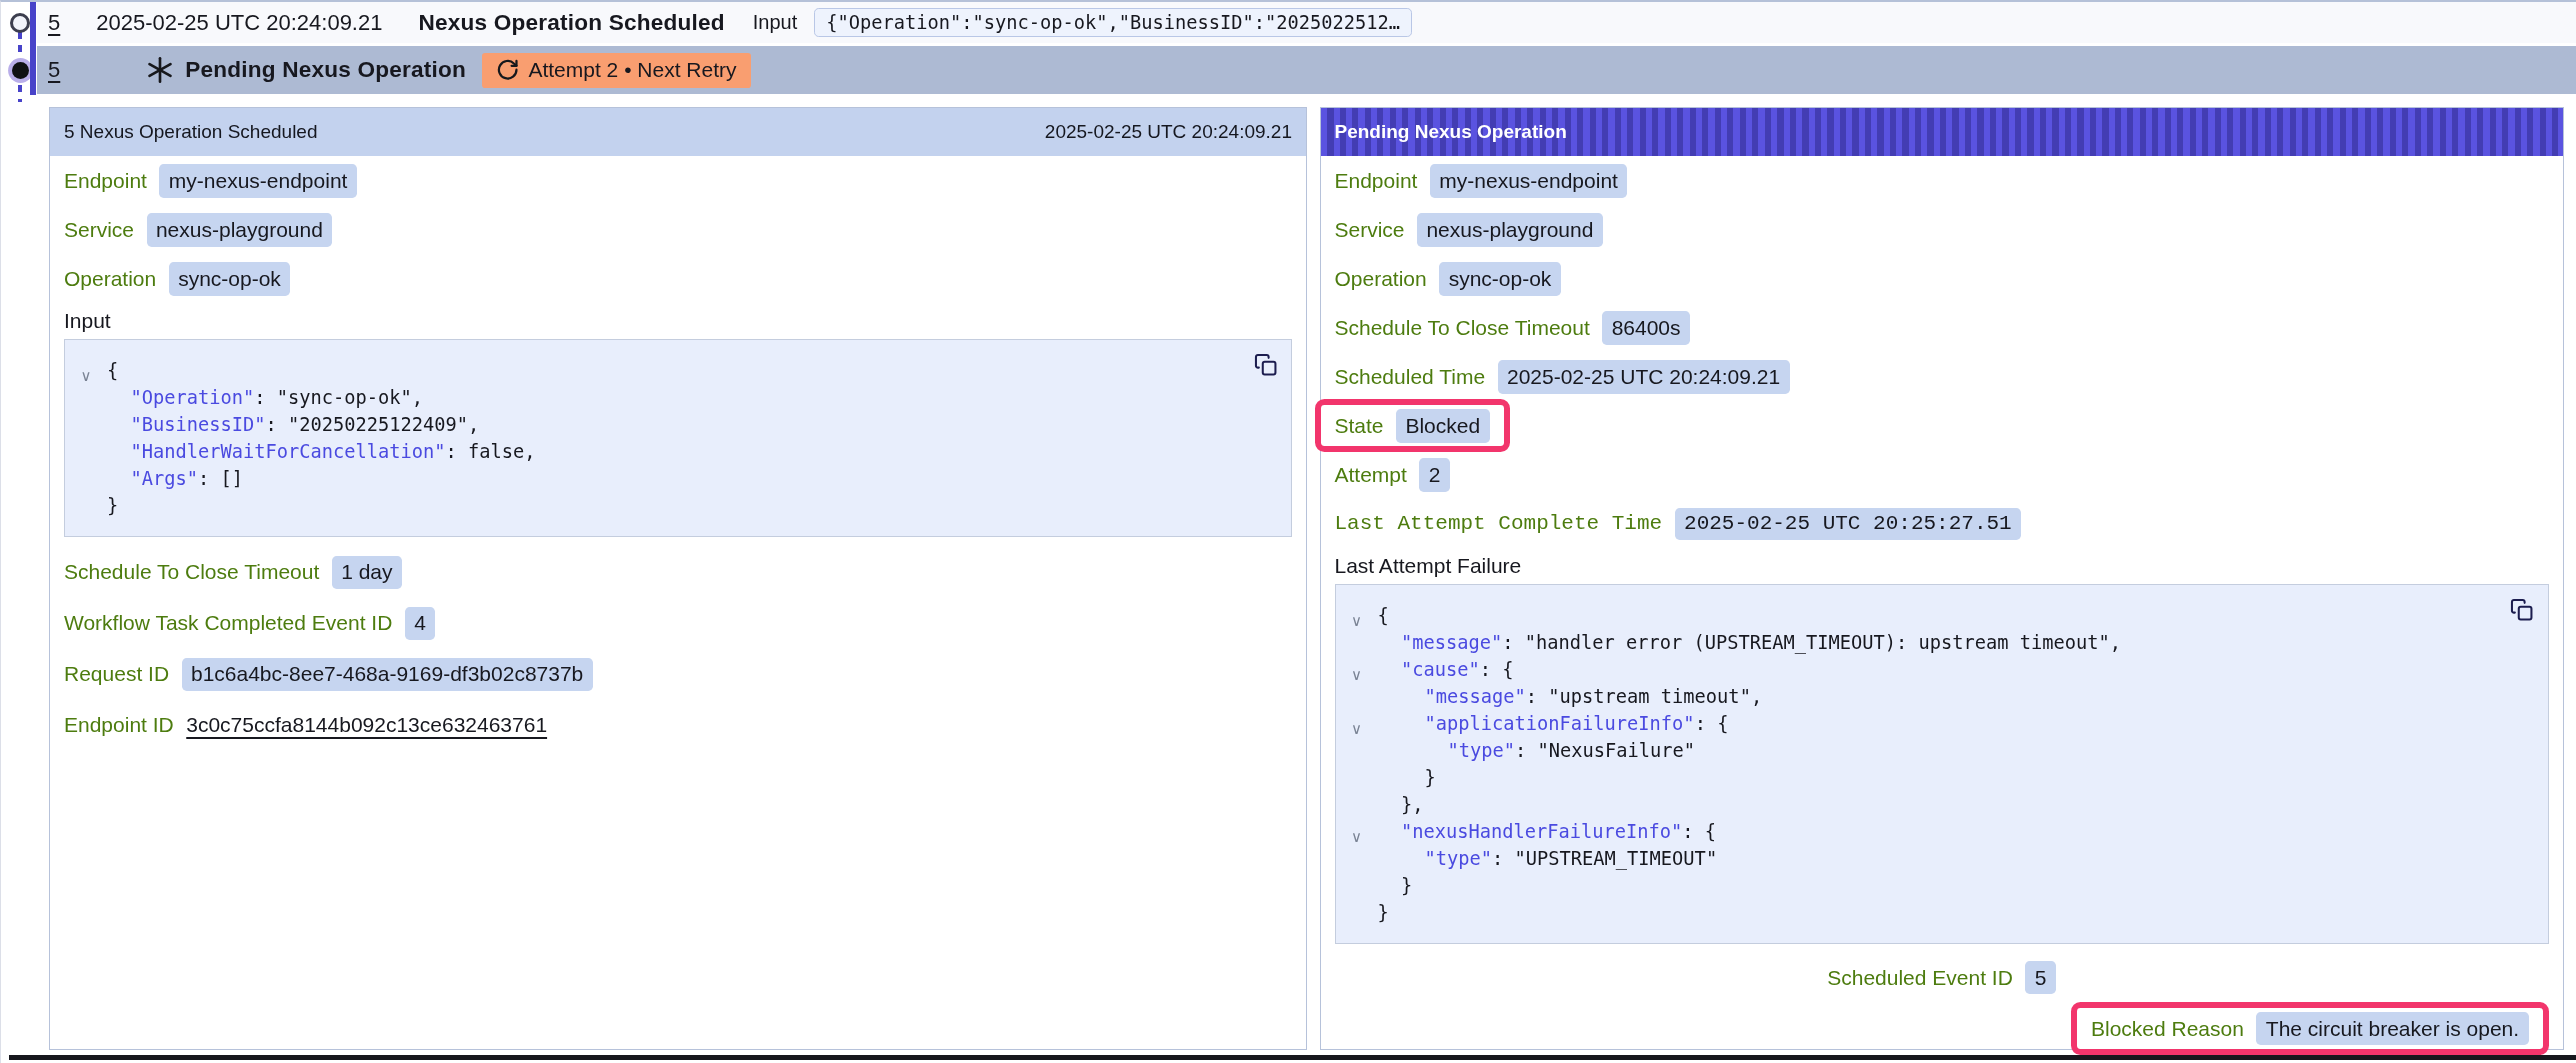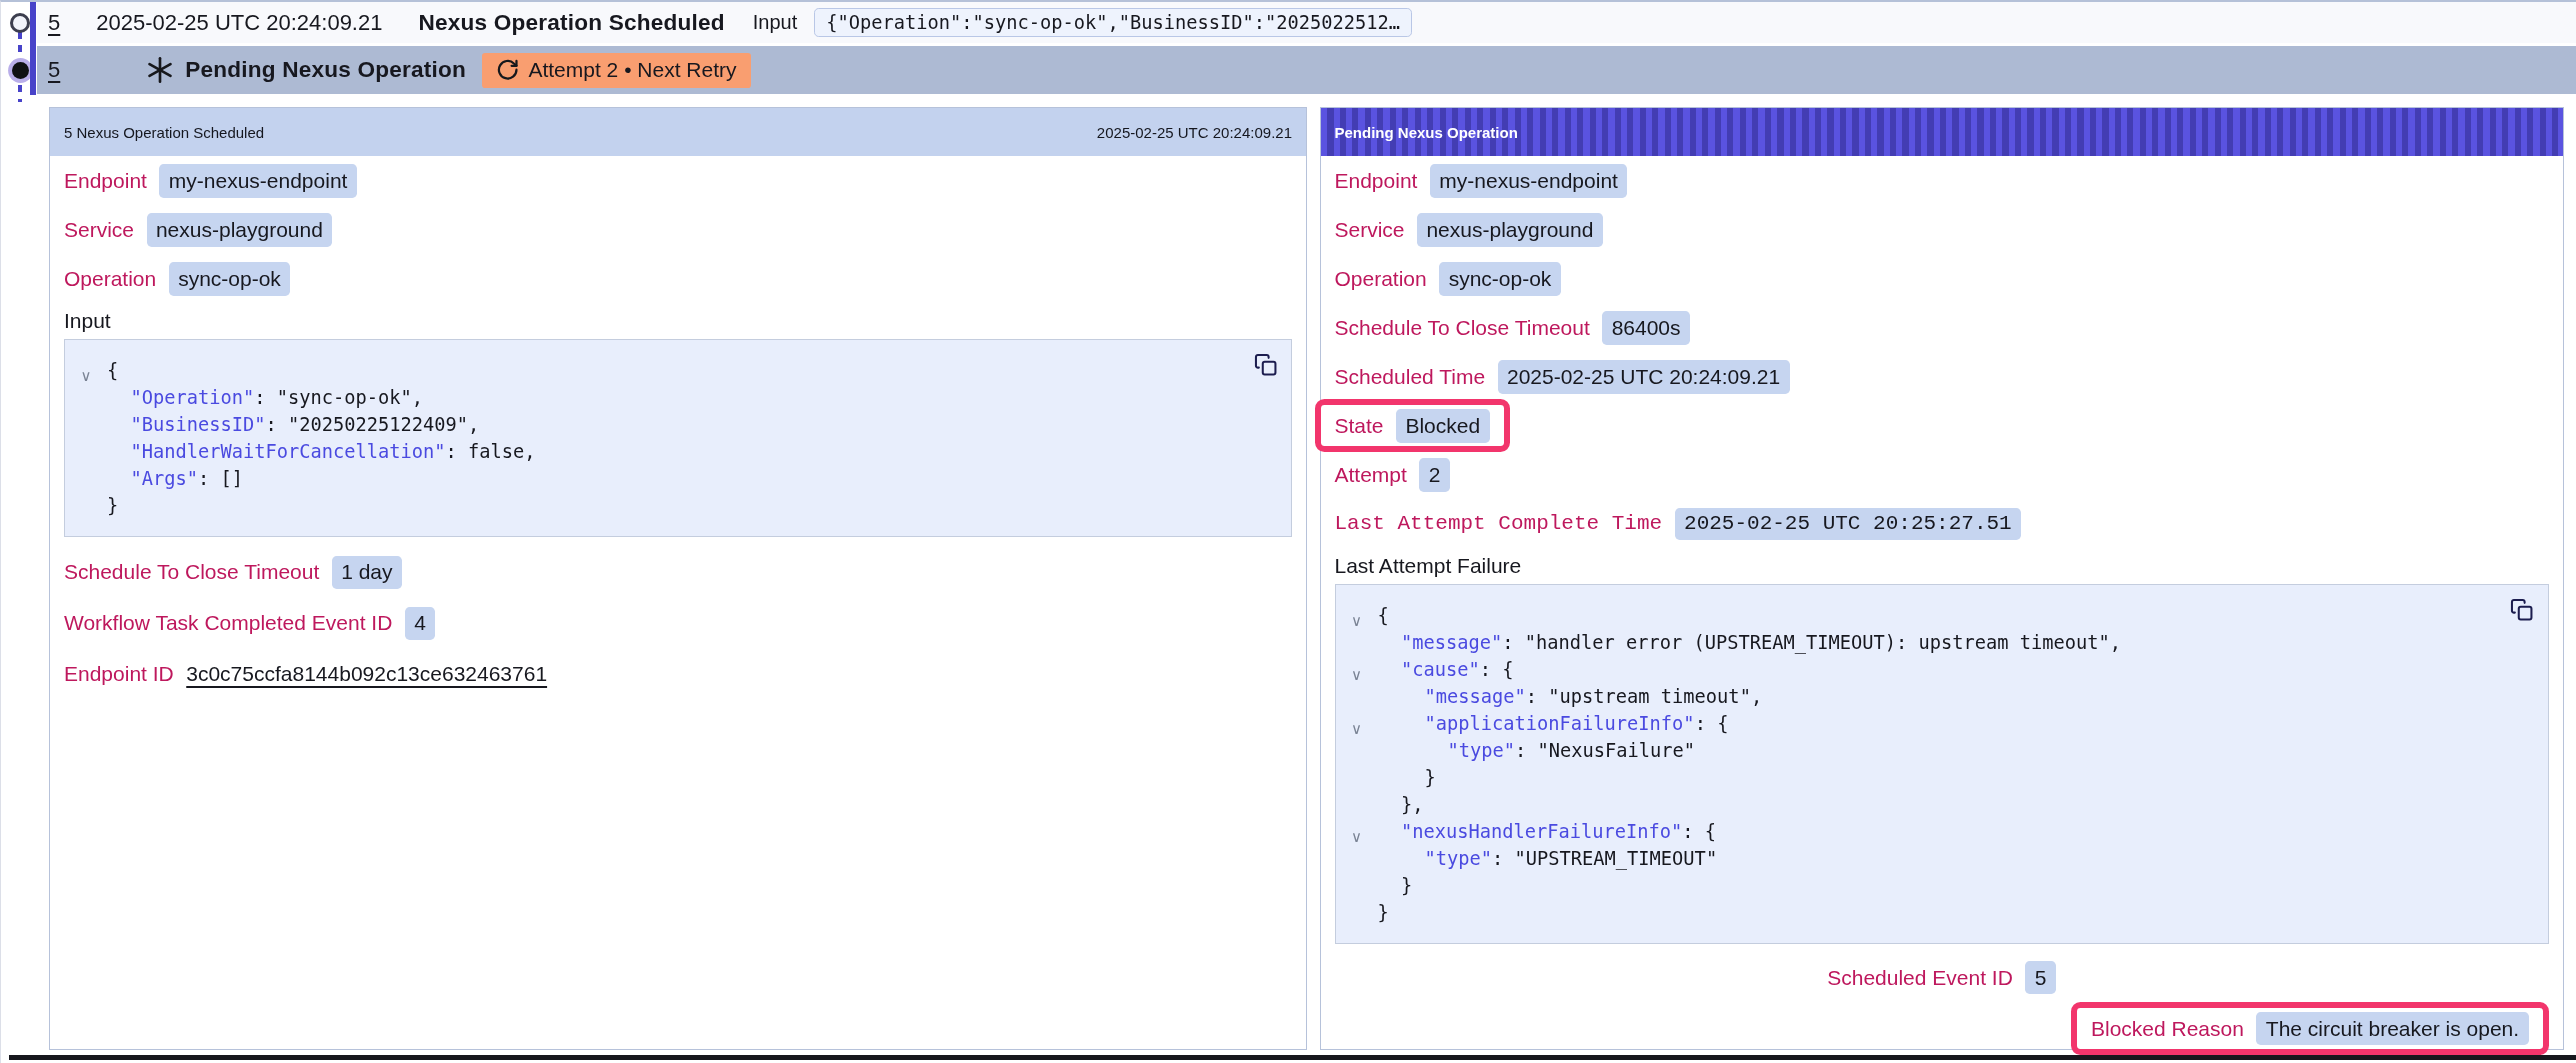--- a/index.html
+++ b/index.html
@@ -60,31 +60,31 @@
   
   .details {
     display:flex; gap:12.5px; margin:13.3px 12.5px 0 48px; height:943px;
     align-items:stretch;
   }
   .panel { border:1.6px solid #b6c2da; background:#fff; overflow:visible; }
   .panel.left  { width:1258px; }
   .panel.right { width:1244px; }
   .panel-header {
     height:48px; display:flex; align-items:center; justify-content:space-between;
-    padding:0 14px; font-size:15px;
+    padding:0 14px; font-size:19px;
   }
   .panel.left .panel-header { background:var(--header-blue,#c3d2ee); color:#15171f; }
   .panel.right .panel-header {
     background:repeating-linear-gradient(90deg,
       var(--stripe-light,#5a53e0) 0 6.2px, var(--stripe-dark,#433db3) 6.2px 12.5px);
     color:#ffffff; font-weight:700; justify-content:flex-start;
   }
 
   .field-row { height:49px; display:flex; align-items:center; padding:0 14px; gap:12.5px; }
-  .f-label { font-size:21px; color:#be185d; white-space:nowrap; }
+  .f-label { font-size:21px; color:#4d7c0f; white-space:nowrap; }
   .f-badge {
     background:var(--badge-blue,#c6d5f0); border-radius:4.7px; padding:4.7px 9.4px;
     font-size:21px; white-space:nowrap;
   }
   .f-link { font-size:21px; text-decoration:underline; text-underline-offset:4.7px; cursor:pointer; }
   .hl-wrap {
     position:relative; z-index:3; display:inline-flex; align-items:center; gap:12.5px;
     border:6.2px solid var(--pink,#f2356c); border-radius:9.4px; background:#ffffff;
     padding:3.9px 14px; margin-left:-20px;
   }
@@ -189,20 +189,24 @@
       </div>
       <div style="height:9.4px"></div>
       <div>
           <div class="field-row" style="height: 51px;">
             <span class="f-label">Schedule To Close Timeout</span>
             <span class="f-badge">1 day</span>
           </div>
           <div class="field-row" style="height: 51px;">
             <span class="f-label">Workflow Task Completed Event ID</span>
             <span class="f-badge">4</span>
+          </div>
+          <div class="field-row" style="height: 51px;">
+            <span class="f-label">Request ID</span>
+            <span class="f-badge">b1c6a4bc-8ee7-468a-9169-df3b02c8737b</span>
           </div>
           <div class="field-row" style="height: 51px;">
             <span class="f-label">Endpoint ID</span>
             <span class="f-link">3c0c75ccfa8144b092c13ce632463761</span>
           </div>
         </div>
     </section>
 
     <section class="panel right">
       <header class="panel-header">

